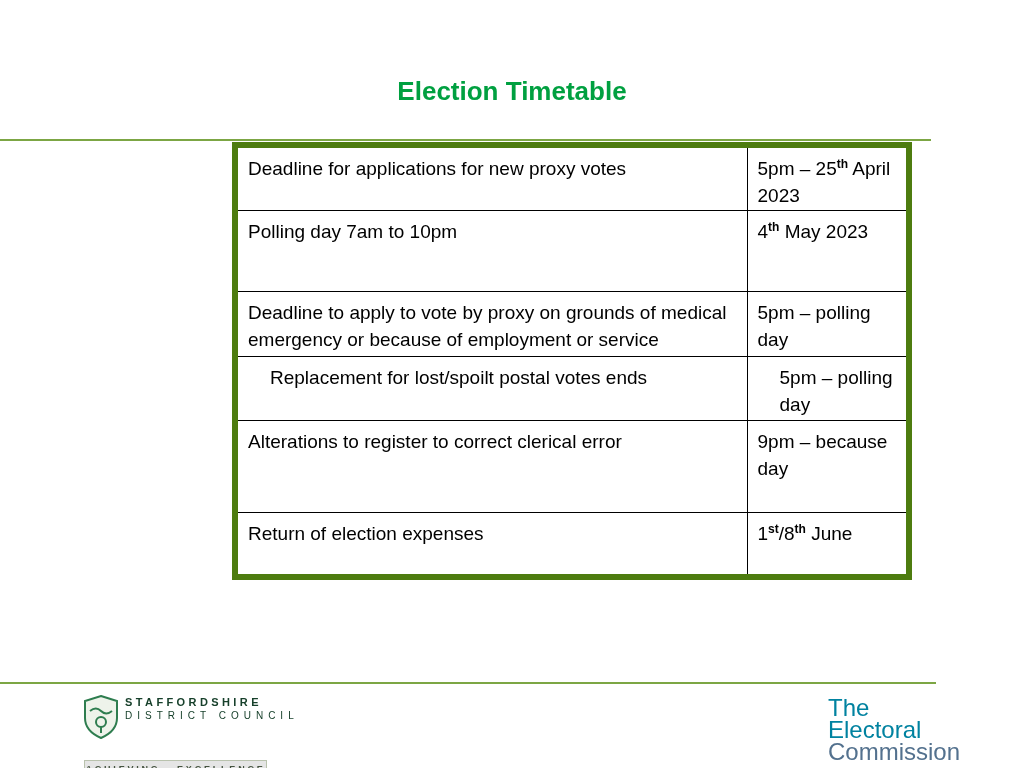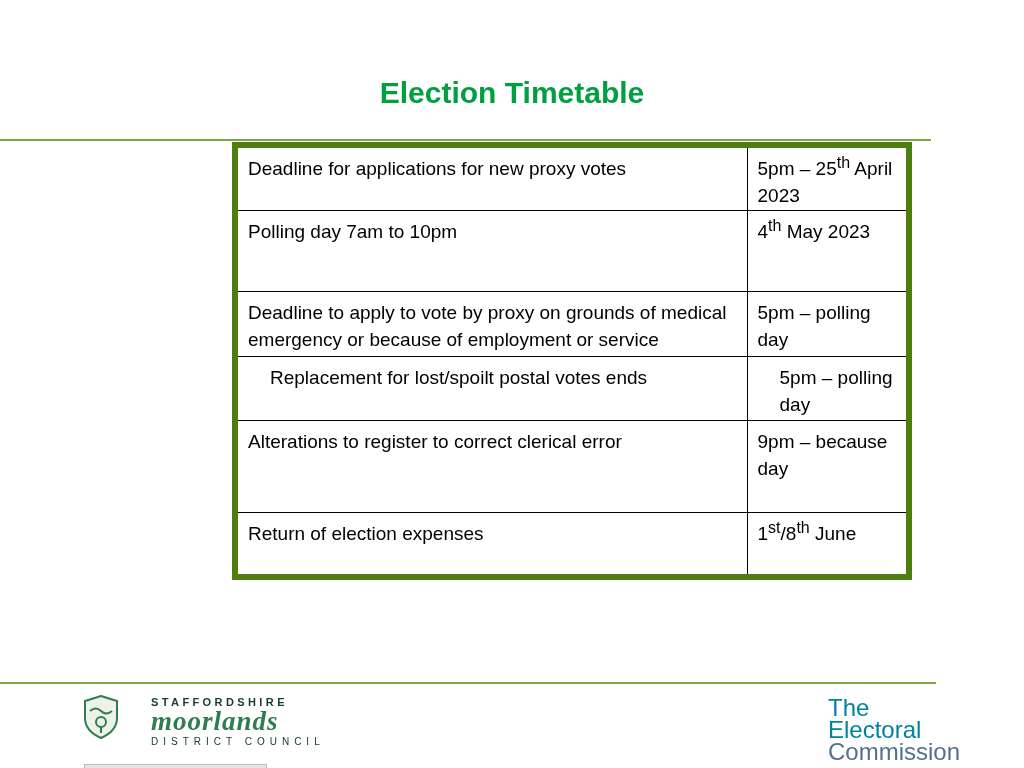--- a/index.html
+++ b/index.html
@@ -14,21 +14,21 @@
     overflow: hidden;
     margin: 0 auto;
   }
 
   .title {
     position: absolute;
     top: 76px;
     left: 0;
     width: 100%;
     text-align: center;
-    font-size: 30px;
+    font-size: 26px;
     font-weight: bold;
     color: var(--title-green, #00A040);
   }
 
   .rule {
     position: absolute;
     left: 0;
     height: 2px;
     background: var(--rule-green, #7CA644);
   }
@@ -46,36 +46,36 @@
   }
   .timetable td {
     border: 1px solid #000;
     vertical-align: top;
     padding: 7px 10px 0 10px;
     font-size: 19px;
     line-height: 27px;
     color: #000;
   }
   .timetable td.date { width: 162px; }
-  .timetable sup { font-size: 16px; line-height: 0; vertical-align: super; }
+  .timetable sup { font-size: 12px; line-height: 0; vertical-align: super; font-weight: bold; }
 
   .timetable tr:nth-child(1) td { height: 65px; }
   .timetable tr:nth-child(2) td { height: 81px; }
   .timetable tr:nth-child(3) td { height: 65px; }
   .timetable tr:nth-child(4) td { height: 64px; padding-left: 32px; }
   .timetable tr:nth-child(5) td { height: 92px; }
   .timetable tr:nth-child(6) td { height: 65px; margin-top: 44px; }
   .timetable tr:nth-child(7) td { height: 65px; }
   .timetable tr:nth-child(8) td { height: 38px; text-align: center; }
 
   
   .council { position: absolute; left: 84px; top: 694px; width: 183px; }
   .council-row { display: flex; gap: 7px; align-items: flex-start; }
   .shield { flex: 0 0 auto; margin-top: 1px; }
-  .council-text { flex: 1 1 auto; padding-top: 2px; margin-left: 26px; }
+  .council-text { flex: 1 1 auto; padding-top: 2px; }
   .c-top {
     font-size: 11px; font-weight: bold; letter-spacing: 3.4px;
     color: #17402b; white-space: nowrap;
   }
   .c-main {
     font-family: "Liberation Serif", serif;
     font-style: italic; font-weight: bold;
     font-size: 27px; line-height: 26px;
     letter-spacing: 1px; color: var(--council-green, #2E7D4F);
   }
@@ -149,21 +149,20 @@
       <span class="shield">
         <svg width="34" height="44" viewBox="0 0 34 44" aria-hidden="true">
           <path d="M17 1 L33 6 L33 23 Q33 36 17 43 Q1 36 1 23 L1 6 Z" fill="#eef3ea" stroke="#2E7D4F" stroke-width="2"></path>
           <path d="M6 16 Q12 11 17 16 Q22 21 28 16" fill="none" stroke="#2E7D4F" stroke-width="2"></path>
           <circle cx="17" cy="27" r="5" fill="none" stroke="#2E7D4F" stroke-width="2"></circle>
           <path d="M17 32 L17 38" stroke="#2E7D4F" stroke-width="2"></path>
         </svg>
       </span>
       <span class="council-text">
         <div class="c-top">STAFFORDSHIRE</div>
-        <div class="c-main">moorlands</div>
         <div class="c-sub">DISTRICT COUNCIL</div>
       </span>
     </div>
     <div class="c-tag">ACHIEVING · EXCELLENCE</div>
   </div>
 
   <div class="commission">
     <div class="l1">The</div>
     <div class="l2">Electoral</div>
     <div class="l3">Commission</div>

